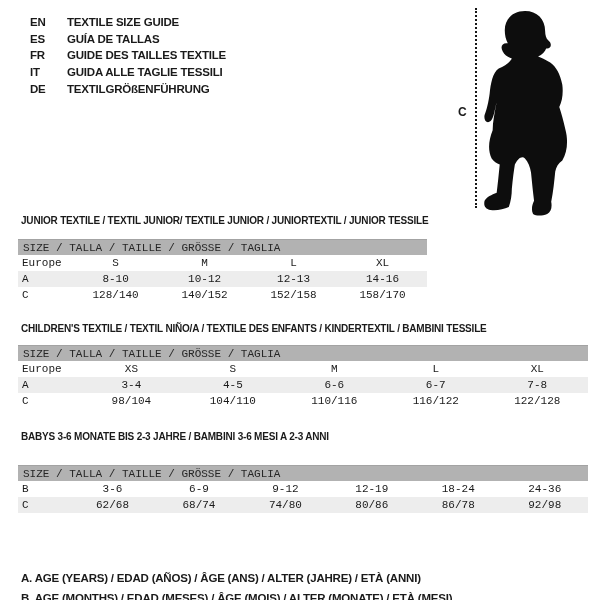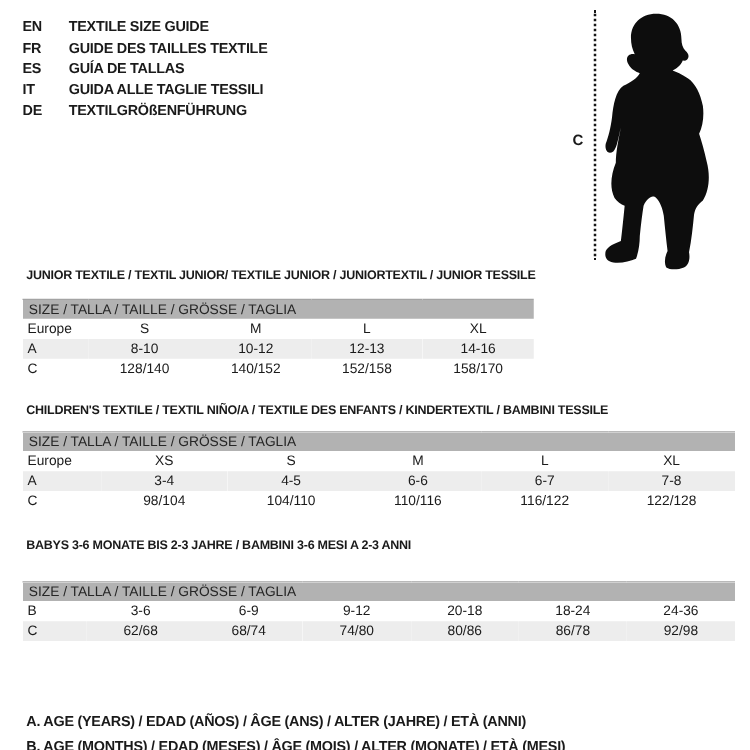--- a/index.html
+++ b/index.html
@@ -8,63 +8,63 @@
     --text-color:#1a1a1a;
     --bg:#ffffff;
   }
   html,body{margin:0;padding:0;background:#888;}
   #page{
     position:relative;width:600px;height:600px;background:var(--bg);
     font-family:"Liberation Sans", sans-serif;color:var(--text-color);
     overflow:hidden;margin:0 auto;
   }
   
-  .langs{position:absolute;left:18px;top:14px;}
+  .langs{position:absolute;left:30px;top:14px;}
   .lang-row{display:flex;height:16.6px;align-items:center;
     font-size:11.5px;font-weight:bold;letter-spacing:-0.2px;}
   .lang-code{width:37px;flex:0 0 37px;}
   
   .dotline{position:absolute;left:475px;top:8px;height:200px;width:0;
     border-left:2.5px dotted #161616;}
   .c-label{position:absolute;left:458px;top:105px;font-size:12px;font-weight:bold;}
   .baby-svg{position:absolute;left:483px;top:4px;}
   
   .sec-title{position:absolute;left:21px;font-size:10px;font-weight:bold;
     letter-spacing:-0.2px;white-space:nowrap;}
   .sec-title .l2{display:block;margin-top:5px;}
   
   table{position:absolute;left:18px;border-collapse:collapse;table-layout:fixed;
     font-size:11px;color:var(--text-color);}
-  td{height:16px;text-align:center;padding:0;white-space:nowrap;overflow:hidden;}
+  td{height:16px;text-align:center;padding:0;white-space:nowrap;overflow:hidden;font-family:Liberation Mono, monospace;}
   td.lbl{text-align:left;padding-left:4px;}
   tr.bar td{background:var(--table-header-bg);height:15px;text-align:left;
     padding-left:5px;color:#262626;border-top:1px solid #a3a3a3;}
   tr.shaded td{background:var(--row-shaded-bg);}
   
   .legend{position:absolute;left:21px;top:537px;font-size:11.5px;font-weight:bold;
     letter-spacing:-0.2px;margin-top:32px;}
   .legend div{height:19.5px;line-height:19.5px;white-space:nowrap;}
 </style>
 </head>
 <body>
 
 <div id="page">
 
   <div class="langs">
     <div class="lang-row">
       <span class="lang-code">EN</span>
       <span>TEXTILE SIZE GUIDE</span>
     </div>
     <div class="lang-row">
+      <span class="lang-code">ES</span>
+      <span>GUÍA DE TALLAS</span>
+    </div>
+    <div class="lang-row">
       <span class="lang-code">FR</span>
       <span>GUIDE DES TAILLES TEXTILE</span>
-    </div>
-    <div class="lang-row">
-      <span class="lang-code">ES</span>
-      <span>GUÍA DE TALLAS</span>
     </div>
     <div class="lang-row">
       <span class="lang-code">IT</span>
       <span>GUIDA ALLE TAGLIE TESSILI</span>
     </div>
     <div class="lang-row">
       <span class="lang-code">DE</span>
       <span>TEXTILGRÖßENFÜHRUNG</span>
     </div>
   </div>
@@ -177,21 +177,21 @@
       </colgroup>
     <tbody>
         <tr class="bar">
       <td colspan="7">SIZE / TALLA / TAILLE / GRÖSSE / TAGLIA</td>
     </tr>
     <tr>
       <td class="lbl">B</td>
       <td>3-6</td>
       <td>6-9</td>
       <td>9-12</td>
-      <td>20-18</td>
+      <td>12-19</td>
       <td>18-24</td>
       <td>24-36</td>
     </tr>
     <tr class="shaded">
       <td class="lbl">C</td>
       <td>62/68</td>
       <td>68/74</td>
       <td>74/80</td>
       <td>80/86</td>
       <td>86/78</td>

